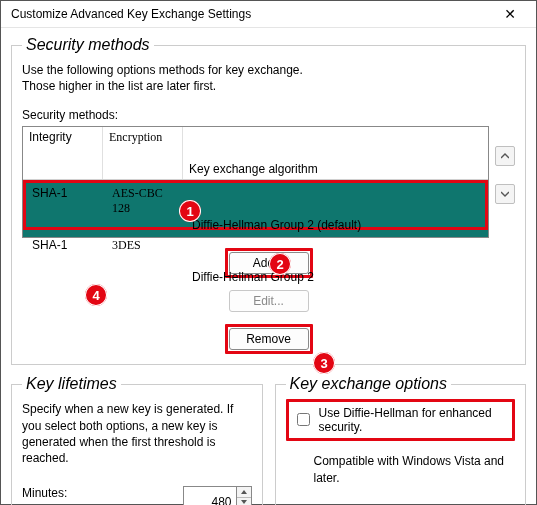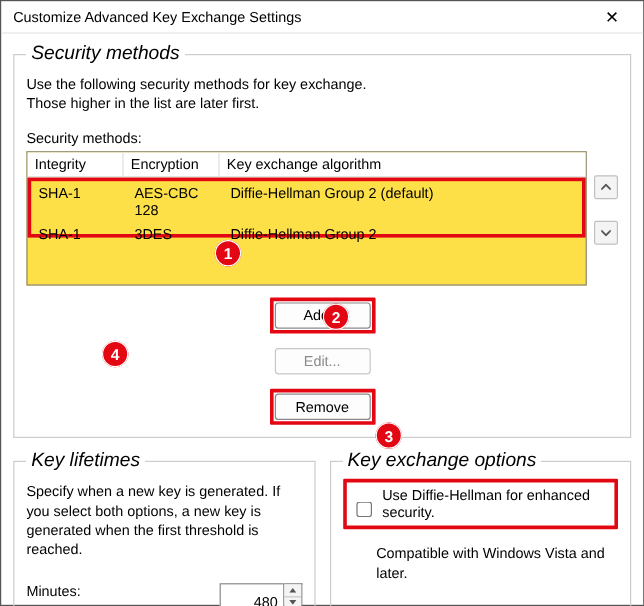--- a/index.html
+++ b/index.html
@@ -58,43 +58,43 @@
   .label-row {
     margin: 14px 0 4px 0;
   }
   .list-wrap {
     display: flex;
     align-items: flex-start;
     gap: 6px;
   }
   .listview {
     flex: 1 1 auto;
-    background: #fde047;
+    background: #0f766e;
     border: 1px solid #888;
     height: 112px;
     box-sizing: border-box;
     position: relative;
   }
   .lv-header {
     display: flex;
     border-bottom: 1px solid #d0d0d0;
     background: #fff;
     font-weight: 400;
   }
   .lv-header .col, .lv-row .col {
     padding: 3px 6px;
     box-sizing: border-box;
   }
   .lv-header .col {
     border-right: 1px solid #e0e0e0;
   }
   .lv-header .col:last-child { border-right: none; }
   .col-int { width: 80px; }
-  .col-enc { width: 80px; flex: 0 0 80px; }
-  .col-alg { flex: 1 1 auto; }
+  .col-enc { width: 80px; flex: 0 0 80px; font-family: Liberation Serif, serif; }
+  .col-alg { flex: 1 1 auto; margin-top: 32px; }
   .lv-body {
     position: relative;
   }
   .lv-row {
     display: flex;
     justify-content: center;
   }
   .sel-box {
     border: 3px solid #e30613;
     box-sizing: border-box;
@@ -193,21 +193,21 @@
     flex: 1;
     display:flex;
     align-items:center;
     justify-content:center;
     background:#f4f4f4;
   }
   .spin-btns div:first-child { border-bottom:1px solid #bbb; }
   .spin-btns svg { display:block; }
   .chk-row {
     display: flex;
-    align-items: flex-end;
+    align-items: center;
     gap: 6px;
   }
   .chk-row input {
     margin-top: 2px;
   }
   .footer {
     display: flex;
     justify-content: flex-end;
     gap: 8px;
     padding: 10px 12px 12px 12px;
@@ -241,21 +241,21 @@
     <span class="title">Customize Advanced Key Exchange Settings</span>
     <span class="close">✕</span>
   </div>
 
   <div class="content" style="position:relative;">
 
     <fieldset class="group">
       <legend>Security methods</legend>
 
       <div class="intro">
-        <div>Use the following security methods for key exchange.</div>
+        <div>Use the following options methods for key exchange.</div>
         <div>Those higher in the list are later first.</div>
       </div>
 
       <div class="label-row">Security methods:</div>
 
       <div class="list-wrap">
         <div class="listview">
           <div class="lv-header">
             <div class="col col-int">Integrity</div>
             <div class="col col-enc">Encryption</div>

